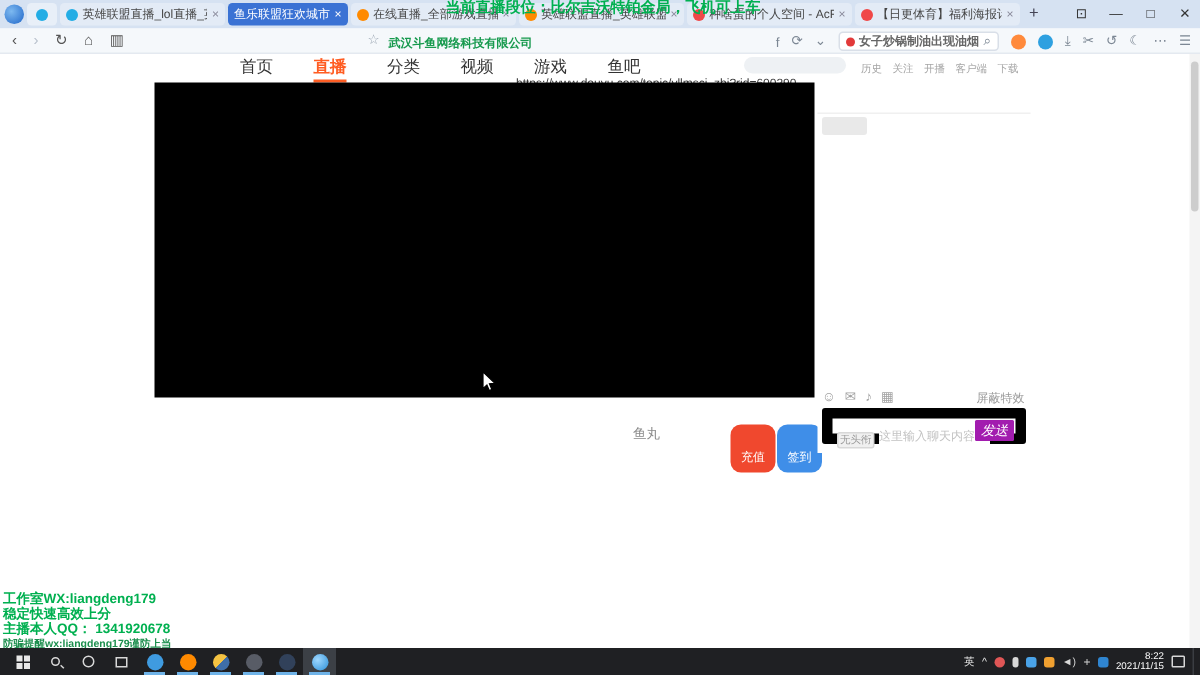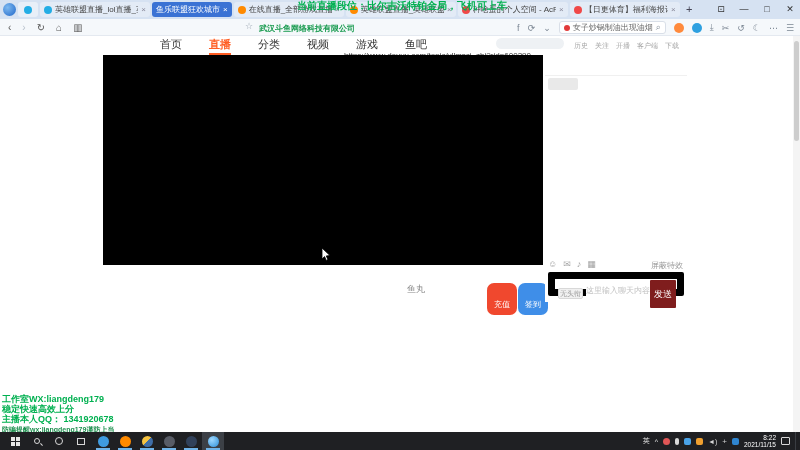--- a/index.html
+++ b/index.html
@@ -30,55 +30,55 @@
   .navicons { position:absolute; left:8px; top:0; display:flex; gap:11px; height:17px; align-items:center; }
   .navicons span { font-size:10px; color:#555; }
   .navicons .dis { color:#b9c2cd; }
   .star { position:absolute; left:245px; top:2px; font-size:9px; color:#9aa5b2; }
   .org { position:absolute; left:259px; top:4px; font-size:8px; color:#179a4e; font-weight:bold; }
   .url { position:absolute; left:344px; top:4px; font-size:8px; color:#333;margin-top:28px; }
   .tb-right { position:absolute; right:6px; top:1px; display:flex; gap:8px; align-items:center; height:15px; }
   .tb-right .g { font-size:9px; color:#7c8794; }
   .searchpill { display:flex; align-items:center; gap:3px; background:#fff; border:1px solid #d9dfe8; border-radius:3px; height:13px; padding:0 4px; }
   .reddot { width:6px; height:6px; border-radius:50%; background:#e23a3a; }
-  .searchpill .q { font-size:8px; color:#666; white-space:nowrap; }
+  .searchpill .q { font-size:8px; color:#666; white-space:nowrap;font-weight:bold; }
   .cdot { width:10px; height:10px; border-radius:50%; }
   .cdot.o { background:#ff8a3c; } .cdot.b { background:#2ea0e0; }
 
   
   .sitenav { position:absolute; left:0; top:36px; width:720px; height:16px; background:#fff; }
   .menu { position:absolute; left:160px; top:1px; display:flex; gap:27px; }
   .menu .mi { font-size:11px; color:#333; position:relative; }
   .menu .mi.on { color:#ff5d23; font-weight:bold; }
   .menu .mi.on::after { content:""; position:absolute; left:0; right:0; bottom:-3px; height:2px; background:#ff5d23; }
   .sitesearch { position:absolute; left:496px; top:2px; width:68px; height:11px; background:#eef1f4; border-radius:6px; }
   .hlinks { position:absolute; left:574px; top:5px; display:flex; gap:7px; }
   .hlinks span { font-size:7px; color:#a5a5a5; }
 
   
   .player { position:absolute; left:103px; top:55px; width:440px; height:210px; background:#000; }
   .cursor { position:absolute; left:219px; top:193px; }
   .underbar { position:absolute; top:283px; height:13px; font-size:9px; color:#888; }
-  .lbl1 { left:407px; } .lbl2 { left:466px;margin-left:21px; }
+  .lbl1 { left:422px; } .lbl2 { left:466px;margin-left:21px; }
   .pill { position:absolute; top:283px; height:12px; border-radius:7px; color:#fff; font-size:8px; text-align:center; line-height:12px; padding:16px 7px; }
   .pill.red { left:487px; background:#f0482e; }
   .pill.blue { left:518px; background:#3f8ee8; }
 
   
   .chat { position:absolute; left:545px; top:52px; width:142px; height:250px; background:#fff; }
   .chat .topline { position:absolute; left:0; top:23px; width:142px; border-top:1px solid #f0f0f0; }
   .notice { position:absolute; left:3px; top:26px; width:30px; height:12px; background:#e9e9e9; border-radius:2px; }
   .chaticons { position:absolute; left:3px; top:207px; display:flex; gap:6px; }
   .chaticons span { font-size:9px; color:#a3a3a3; }
   .blockfx { position:absolute; right:4px; top:208px; font-size:8px; color:#999; }
   .inputbox { position:absolute; left:3px; top:220px; width:136px; height:24px; border:7px solid #000000; border-radius:2px; background:#fff; }
   .badge { position:absolute; left:3px; top:9px; width:25px; height:11px; background:#f0f0f0; border:1px solid #d8d8d8; border-radius:2px; font-size:7px; color:#999; text-align:center; line-height:10px; }
   .chatinput { position:absolute; left:31px; top:2px; width:74px; height:18px; border:none; outline:none; font-size:8px; color:#333; font-family:"Liberation Sans",sans-serif; }
   .chatinput::placeholder { color:#c2c2c2; }
-  .send { position:absolute; right:1px; top:1px; width:26px; height:28px; background:#7f1d1d; border:none; border-radius:1px; color:#fff; font-size:9px; font-family:"Liberation Sans",sans-serif; }
+  .send { position:absolute; right:1px; top:1px; width:26px; height:14px; background:#a21caf; border:none; border-radius:1px; color:#fff; font-size:9px; font-family:"Liberation Sans",sans-serif;font-style:italic; }
 
   
   .sbtrack { position:absolute; left:793px; top:36px; width:7px; height:396px; background:#f4f4f4; }
   .sbthumb { position:absolute; left:1px; top:5px; width:5px; height:100px; background:#cdcdcd; border-radius:3px; }
 
   
   .oltop { position:absolute; left:297px; top:0; z-index:60; color:#00b050; font-weight:bold; pointer-events:none; }
   .oltop .l1 { font-size:10px; line-height:11px; }
   .oltop .l2 { font-size:10px; line-height:11px; padding-left:22px; }
   .oltop .l3 { font-size:10px; line-height:11px; }

